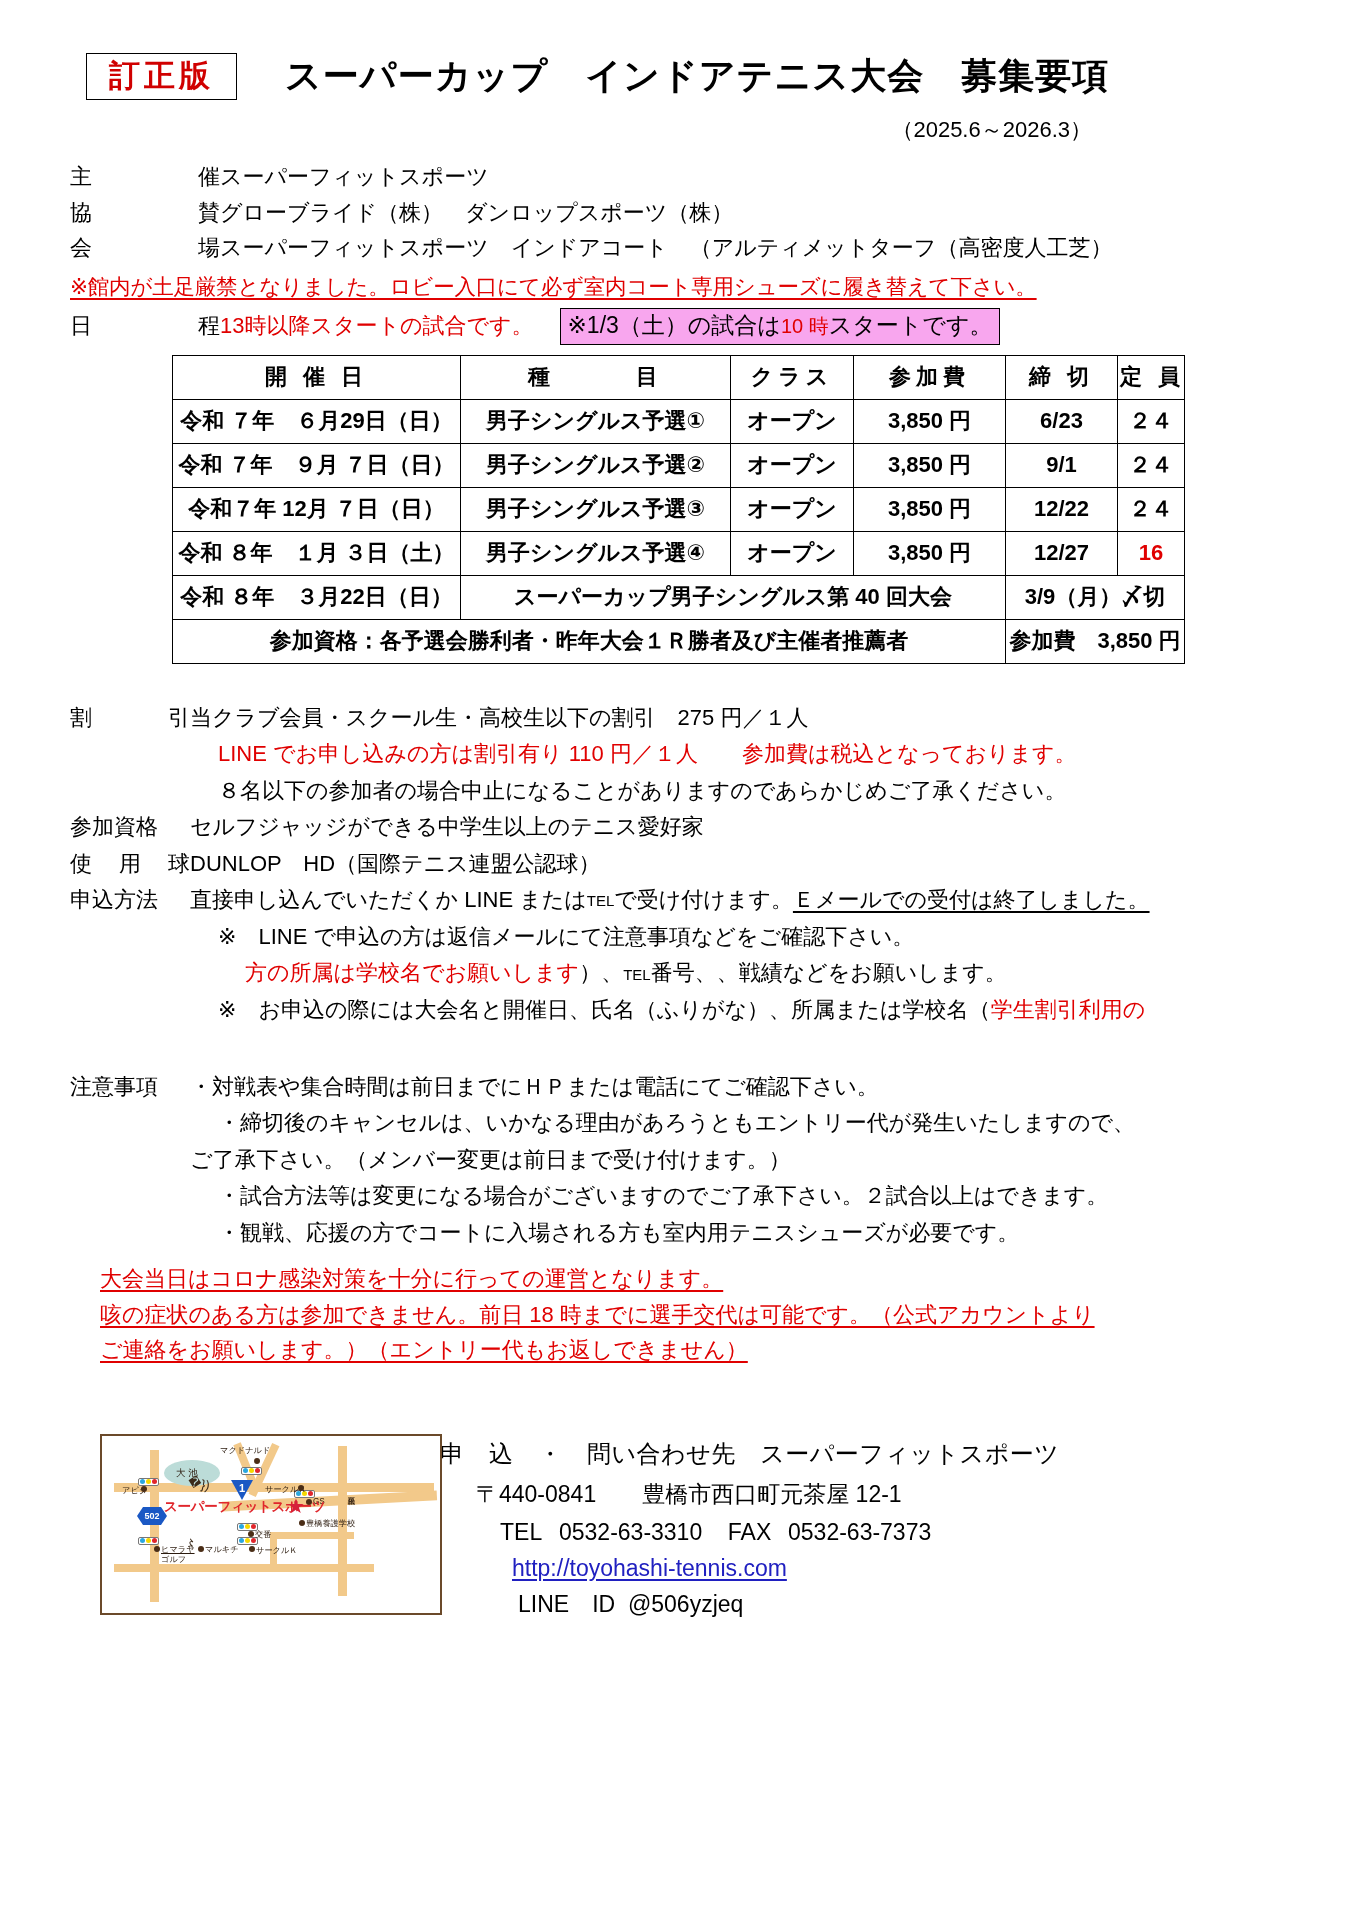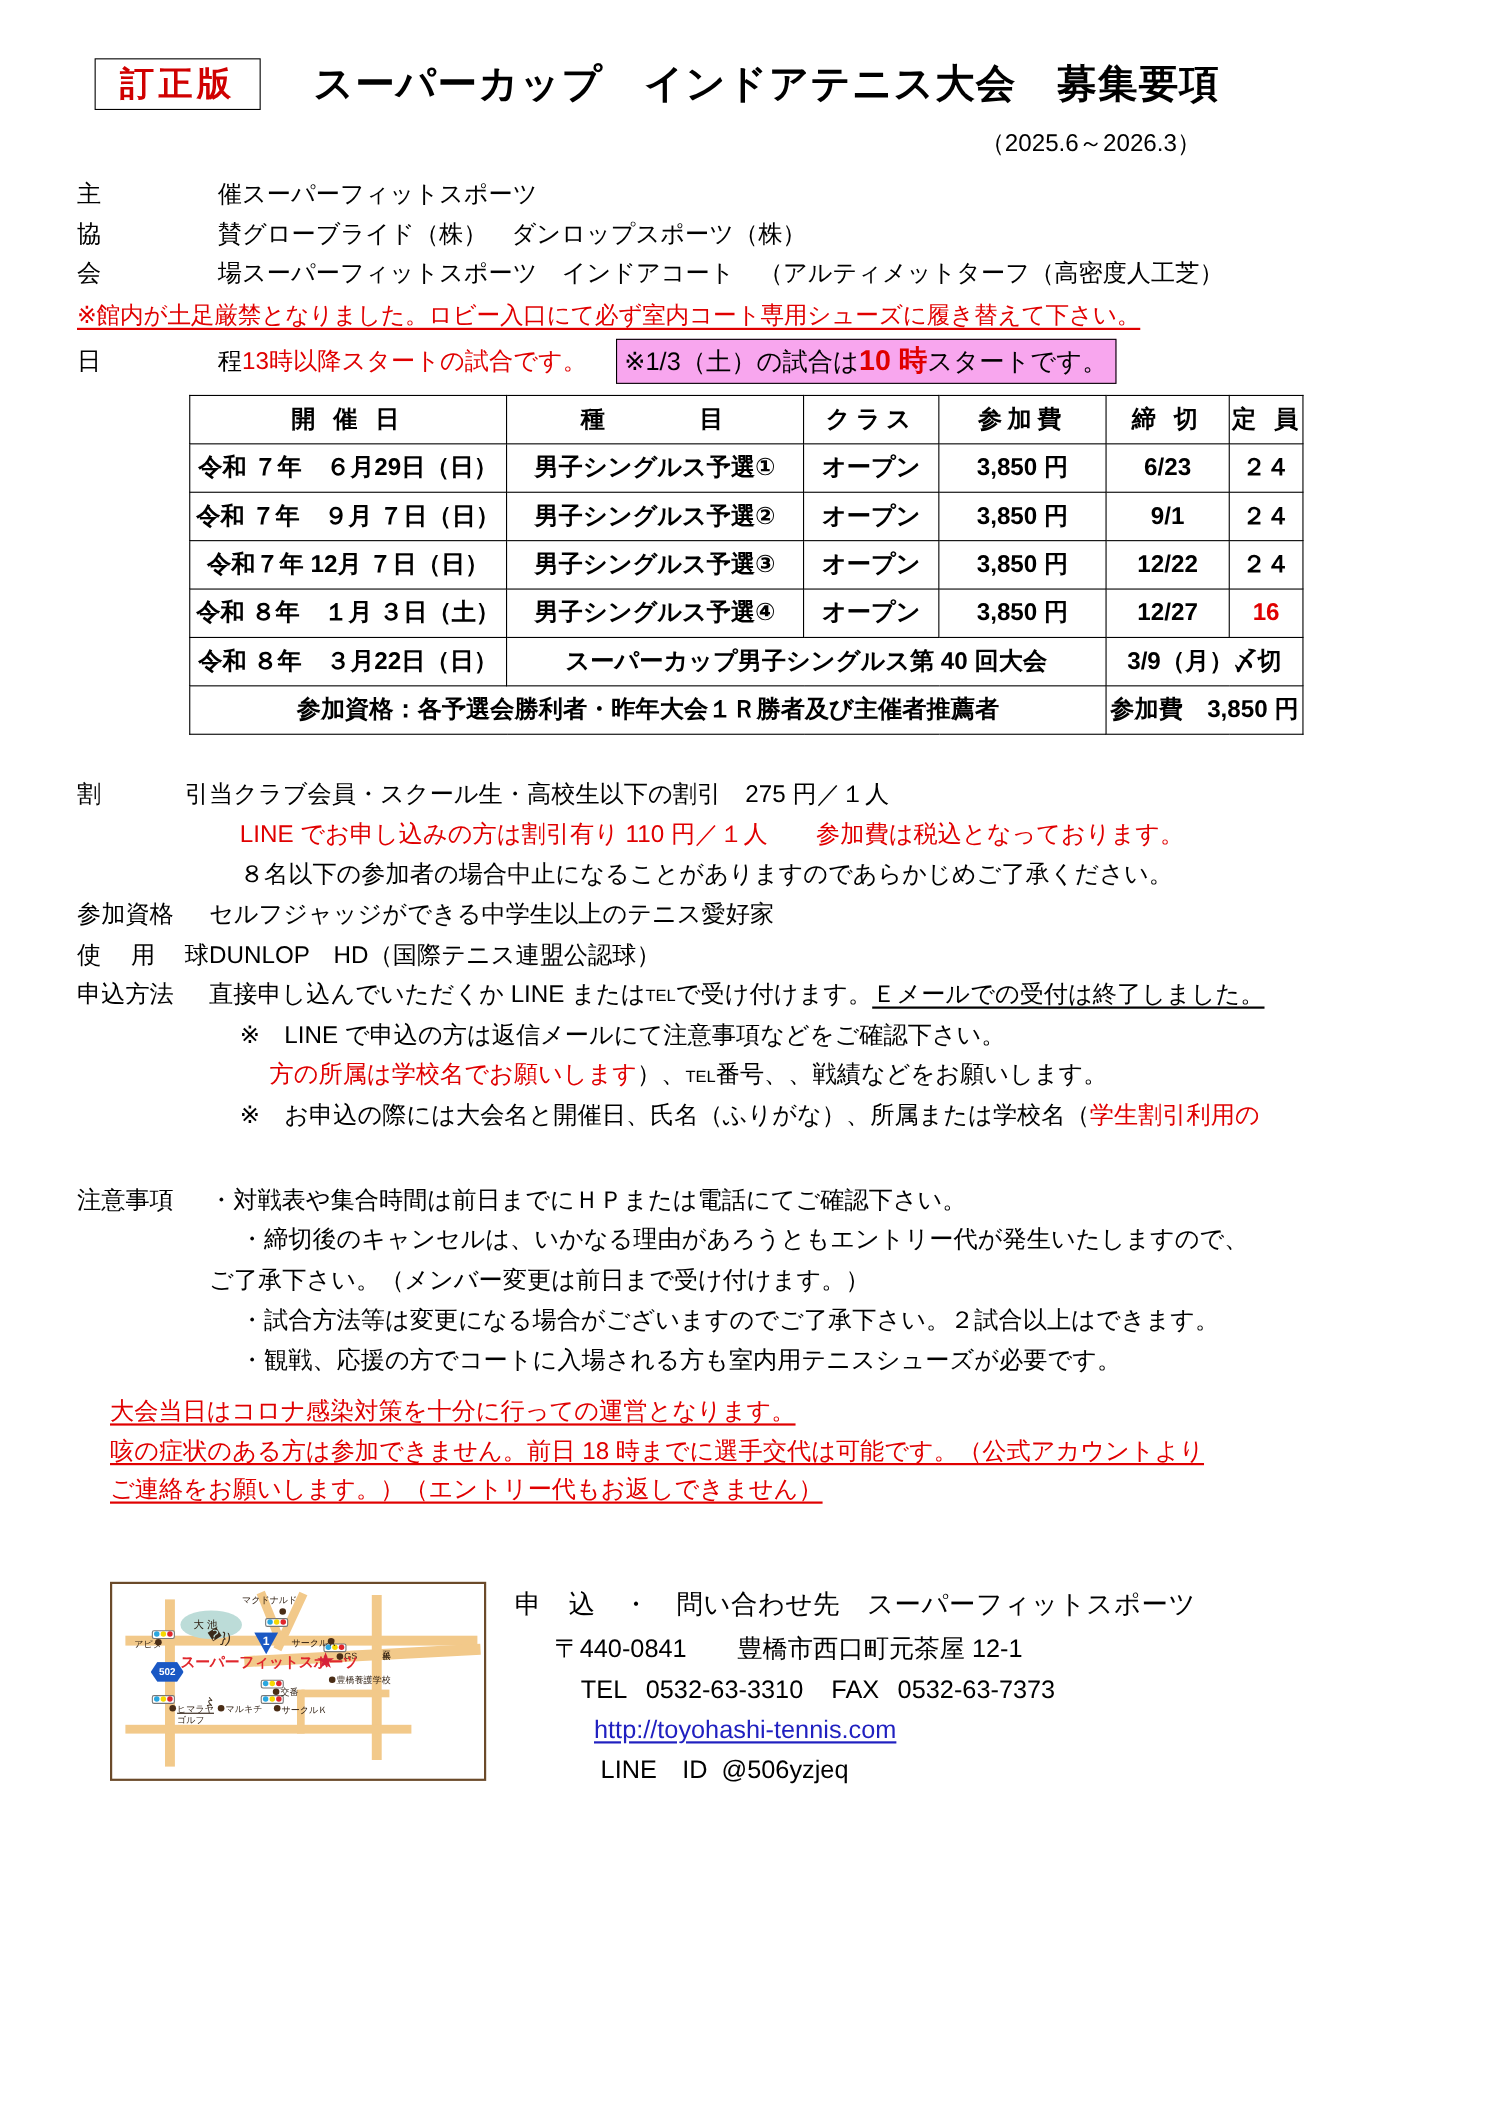--- a/index.html
+++ b/index.html
@@ -102,22 +102,22 @@
   }
   .pink-box {
     background: #f8a6ee;
     border: 1.5px solid #000;
     padding: 1px 7px 3px 7px;
     margin-left: 26px;
     font-size: 23px;
   }
   .pink-box .big-red {
     color: #e00000;
-    font-weight: bold;
-    font-size: 26px;
+    font-weight: normal;
+    font-size: 20px;
   }
 
   
   table.sched {
     border-collapse: collapse;
     margin: 10px auto 0 auto;
     width: 1012px;
     table-layout: fixed;
   }
   table.sched td, table.sched th {
@@ -279,21 +279,20 @@
     line-height: 1;
   }
   .squig {
     position: absolute;
     color: #3a2a1a;
     font-size: 13px;
     transform: rotate(12deg);
   }
 
   .contact {
-    margin-left: 28px;
     padding-top: 4px;
   }
   .contact .c1 {
     font-size: 24px;
     letter-spacing: 0.5px;
     white-space: nowrap;
   }
   .contact .c2 {
     font-size: 23px;
     margin-top: 9px;

